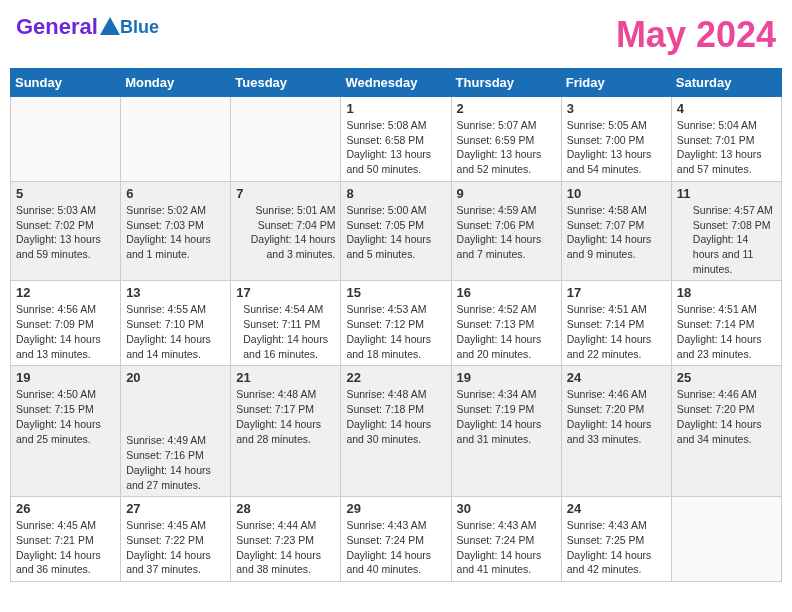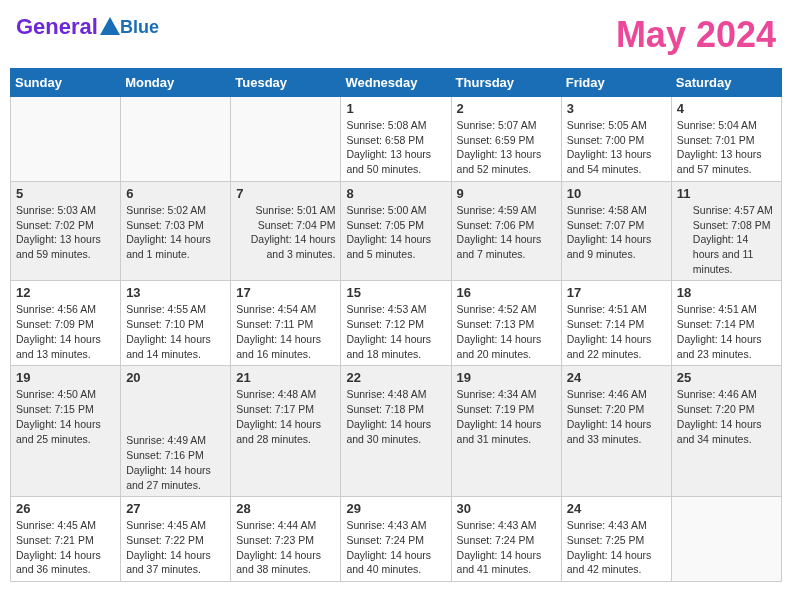--- a/index.html
+++ b/index.html
@@ -199,21 +199,21 @@
 Daylight: 14 hours and 13 minutes.</div>
         </td>
         <td>
           <div class="day-number">13</div>
           <div class="day-info" style="white-space: pre-line;">Sunrise: 4:55 AM
 Sunset: 7:10 PM
 Daylight: 14 hours and 14 minutes.</div>
         </td>
         <td>
           <div class="day-number">17</div>
-          <div class="day-info" style="white-space: pre-line;">Sunrise: 4:54 AM
+          <div class="day-info" style="white-space: pre-line; margin-left: 7px;">Sunrise: 4:54 AM
 Sunset: 7:11 PM
 Daylight: 14 hours and 16 minutes.</div>
         </td>
         <td>
           <div class="day-number">15</div>
           <div class="day-info" style="white-space: pre-line;">Sunrise: 4:53 AM
 Sunset: 7:12 PM
 Daylight: 14 hours and 18 minutes.</div>
         </td>
         <td>

